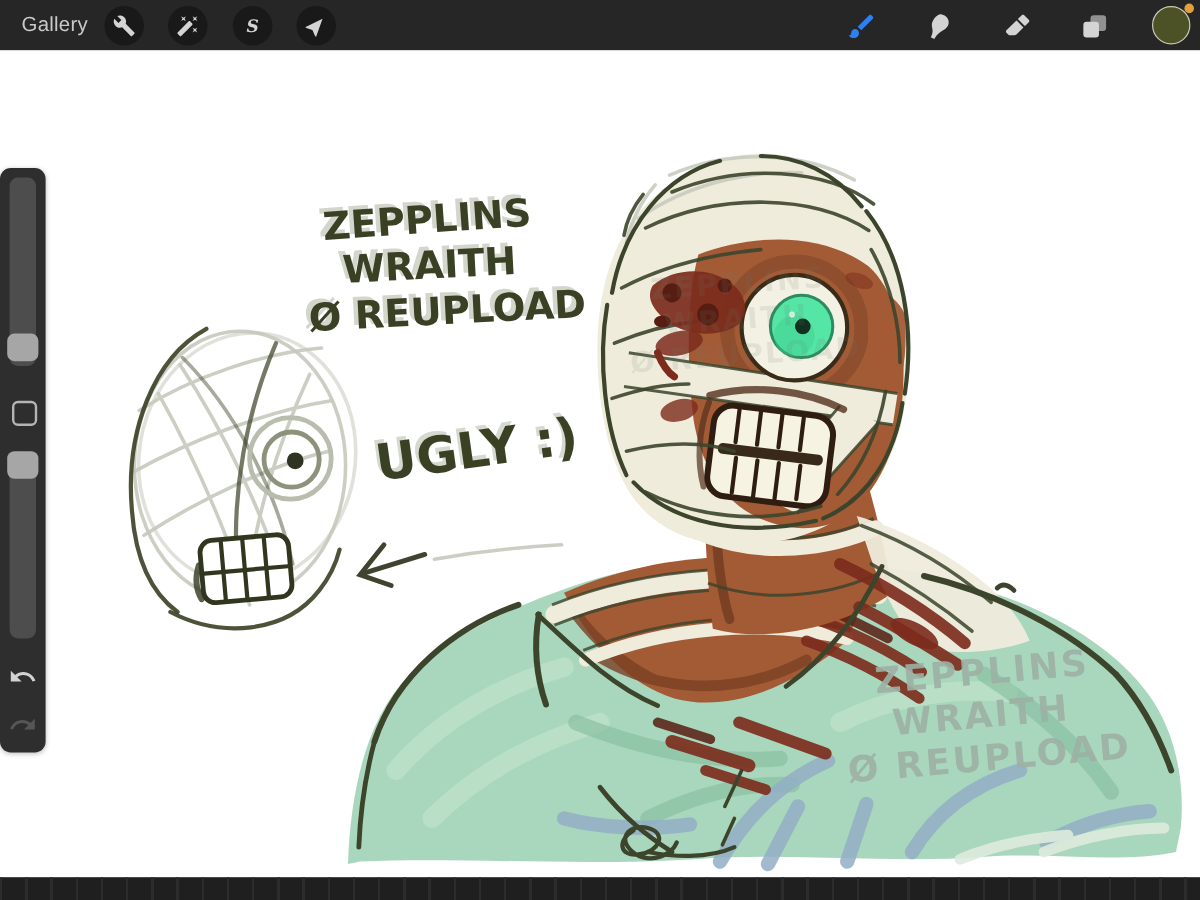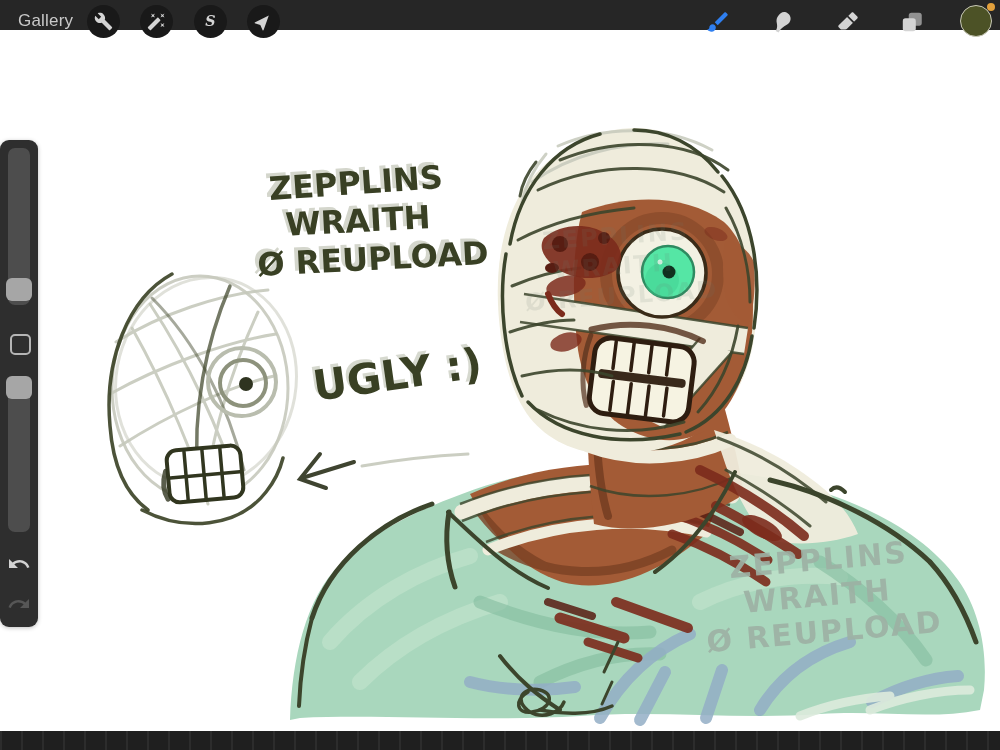--- a/index.html
+++ b/index.html
@@ -1,20 +1,20 @@
 <!DOCTYPE html>
 <html style="--bar: #262626; --btn: #191919; --icon: #d4d4d4; --blue: #2f7ff0; --canvas: #ffffff; --sidebar: #2e2e2e; --track: #4d4d4d; --handle: #a6a6a6; --bottombar: #1f1f1f; --swatch: #4c5226; --badge: #e2a03c; --ink: #394024; --inklight: #c6c9bc; --bandage: #efecdc; --skin: #a35b36; --skindark: #7b4124; --blood: #7c2b1c; --blooddark: #581d12; --iris: #55e6a5; --eyewhite: #f3f1e3; --teeth: #f6f3e2; --outline: #3c452c; --shirt: #a9d7bd; --shirtlight: #c3e4cd; --shirtdark: #84bd9e; --shirtblue: #93aec6; --pale: #ddebdd; --watermark: #9db1a4;"><head>
 <meta charset="utf-8">
 <style>
   html,body{margin:0;padding:0;}
   body{width:1000px;height:750px;position:relative;overflow:hidden;
        font-family:"Liberation Sans","DejaVu Sans",sans-serif;background:var(--canvas,#fff);}
 
   
-  .topbar{position:absolute;top:0;left:0;width:1000px;height:30px;background:var(--bar);}
+  .topbar{position:absolute;top:0;left:0;width:1000px;height:42px;background:var(--bar);}
   .gallery{position:absolute;left:18px;top:0;height:42px;line-height:42px;
            color:#c9c9c9;font-size:17px;letter-spacing:.2px;cursor:default;}
   .toolbtn{position:absolute;top:4.5px;width:33px;height:33px;border-radius:50%;
            background:var(--btn);display:flex;align-items:center;justify-content:center;}
   .toolbtn svg{width:19px;height:19px;fill:var(--icon);}
   .ricon{position:absolute;top:8px;width:27px;height:27px;display:flex;align-items:center;justify-content:center;}
   .ricon svg{width:26px;height:26px;fill:var(--icon);}
   .ricon.active svg{fill:var(--blue);}
   .swatch{position:absolute;top:3px;width:36px;height:36px;}
   .swatch .circle{position:absolute;left:1px;top:2px;width:32px;height:32px;border-radius:50%;

